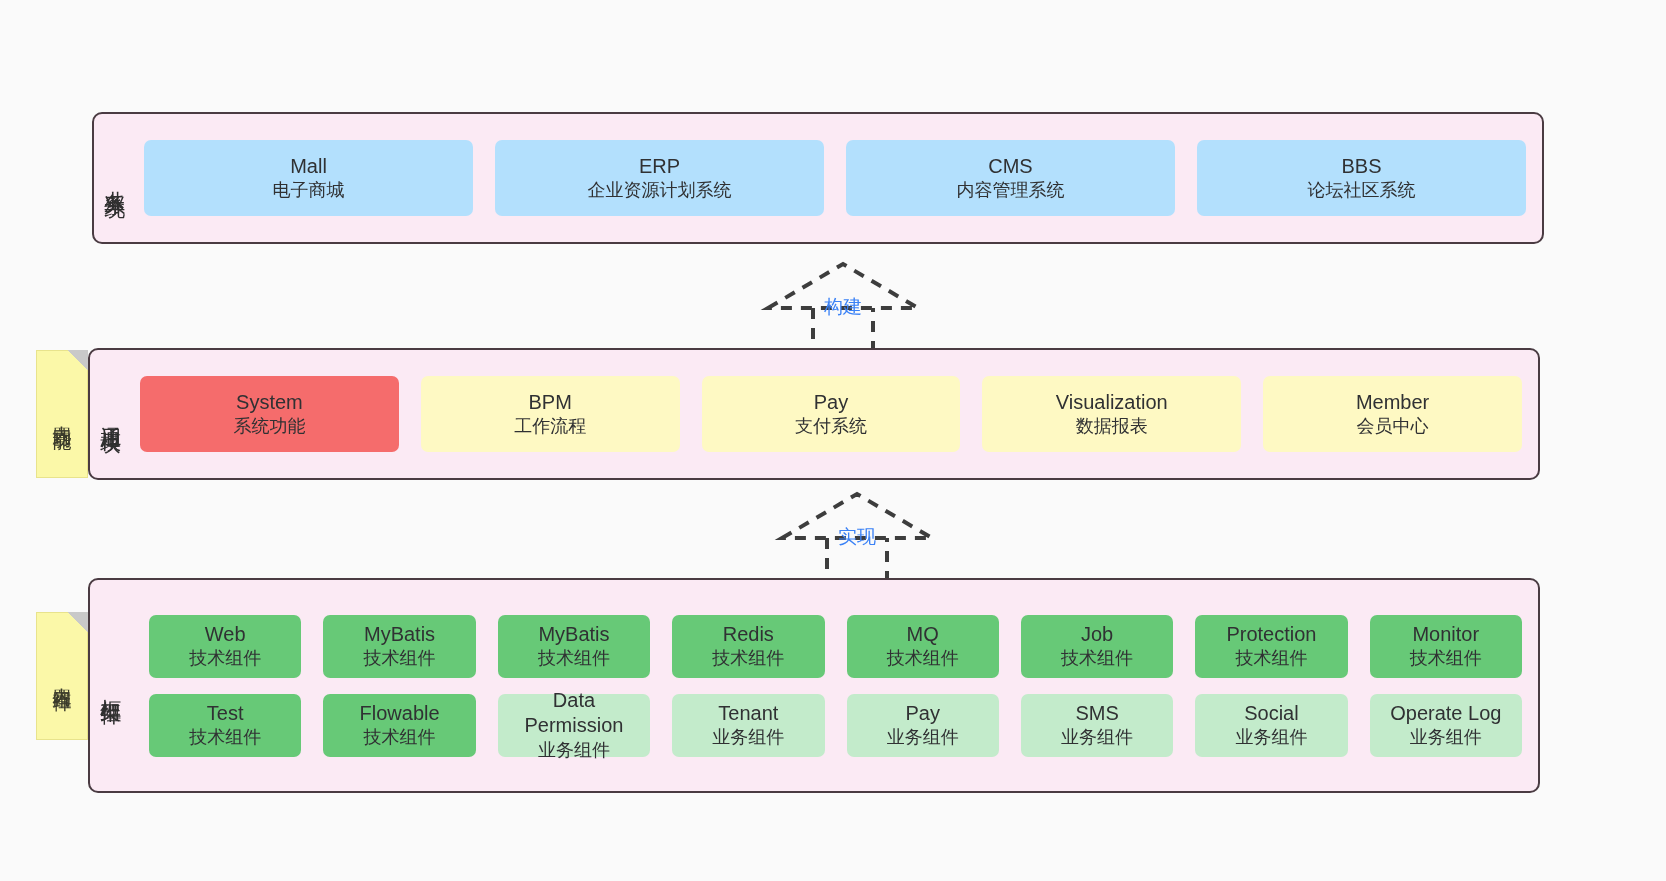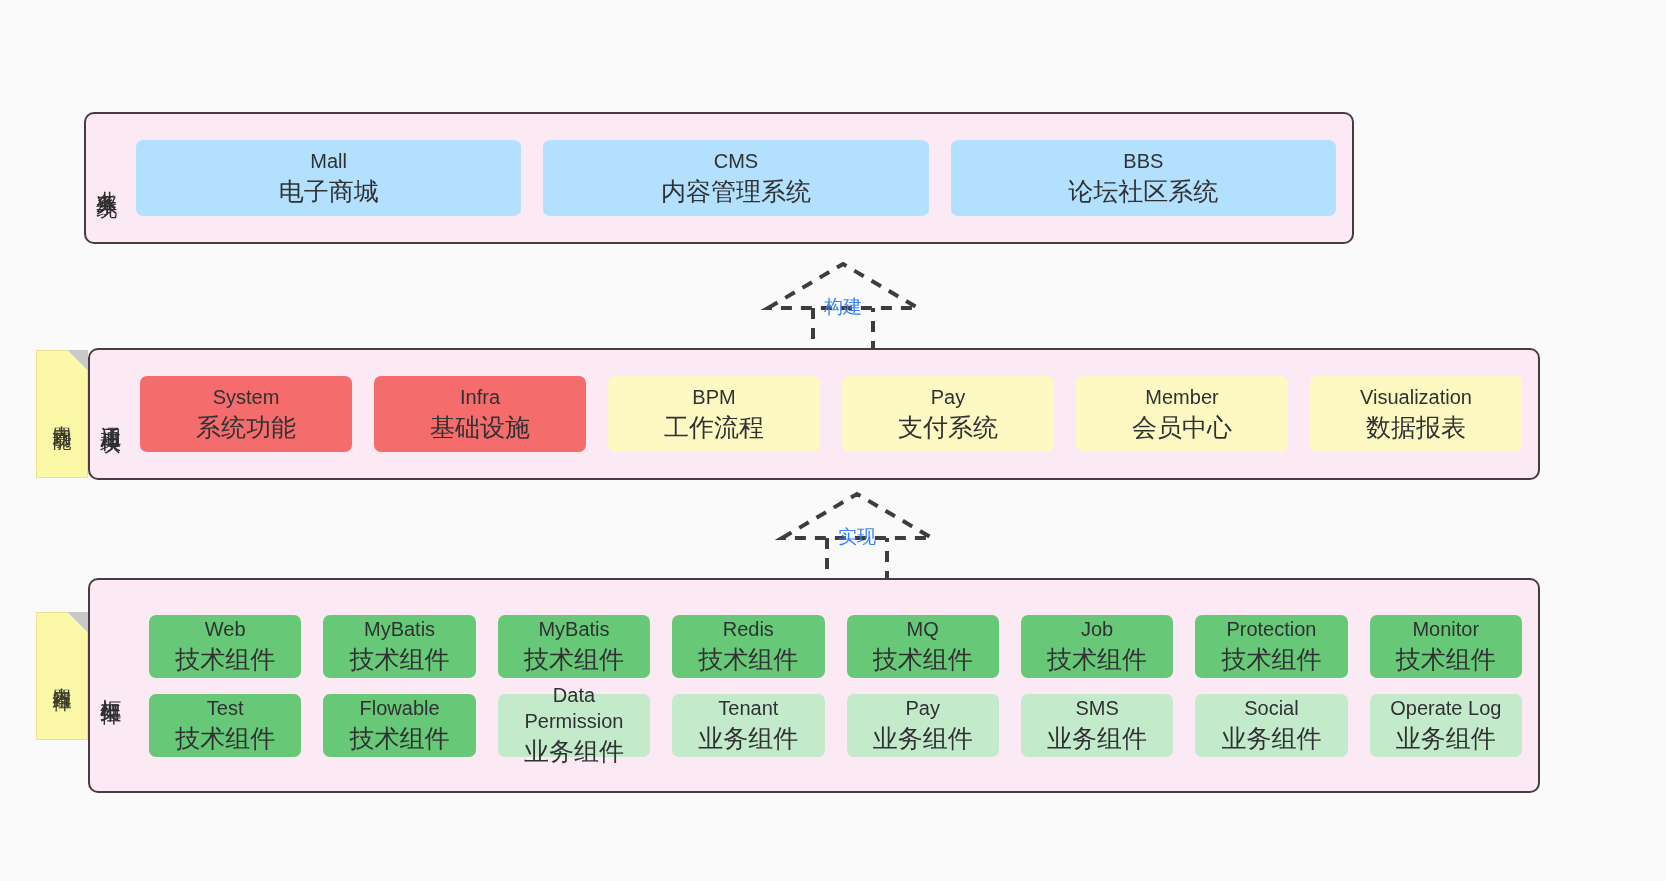--- a/index.html
+++ b/index.html
@@ -62,31 +62,31 @@
     flex-direction: column;
     align-items: center;
     justify-content: center;
     text-align: center;
     color: #303133;
     line-height: 1.28;
     padding: 6px 4px;
     user-select: none;
   }
   .cell .t1 { font-size: 20px; }
-  .cell .t2 { font-size: 25px; }
+  .cell .t2 { font-size: 18px; }
 
   
   .c-blue        { background: #b3e0fd; }
   .c-red-solid   { background: #f56c6c; }
   .c-red-light   { background: #fef9c3; }
   .c-green-solid { background: #67c977; }
   .c-green-light { background: #c3ebcb; }
 
   
-  #layer-business   { left: 84px;  top: 112px; width: 1270px; height: 132px; }
+  #layer-business   { left: 92px;  top: 112px; width: 1452px; height: 132px; }
   #layer-modules    { left: 88px;  top: 348px; width: 1452px; height: 132px; }
   #layer-framework  { left: 88px;  top: 578px; width: 1452px; height: 215px; }
 
   #layer-business  .layer-body { padding-top: 8px; padding-bottom: 8px; }
   #layer-modules   .layer-body { padding-top: 8px; padding-bottom: 8px; }
   #layer-business  .row,
   #layer-modules   .row { height: 76px; }
   #layer-framework .row { height: 63px; padding-left: 9px; }
 
   
@@ -150,20 +150,24 @@
 
   <div class="layer" id="layer-business">
     <div class="layer-title">业务系统</div>
     <div class="layer-body">
       <div class="row">
         <div class="cell c-blue">
           <span class="t1">Mall</span>
           <span class="t2">电子商城</span>
         </div>
         <div class="cell c-blue">
+          <span class="t1">ERP</span>
+          <span class="t2">企业资源计划系统</span>
+        </div>
+        <div class="cell c-blue">
           <span class="t1">CMS</span>
           <span class="t2">内容管理系统</span>
         </div>
         <div class="cell c-blue">
           <span class="t1">BBS</span>
           <span class="t2">论坛社区系统</span>
         </div>
       </div>
     </div>
   </div>
@@ -177,39 +181,35 @@
   </div>
 
   <div class="layer" id="layer-modules">
     <div class="layer-title">通用模块</div>
     <div class="layer-body">
       <div class="row">
         <div class="cell c-red-solid">
           <span class="t1">System</span>
           <span class="t2">系统功能</span>
         </div>
-        <div class="cell c-red-solid">
-          <span class="t1">Infra</span>
-          <span class="t2">基础设施</span>
-        </div>
         <div class="cell c-red-light">
           <span class="t1">BPM</span>
           <span class="t2">工作流程</span>
         </div>
         <div class="cell c-red-light">
           <span class="t1">Pay</span>
           <span class="t2">支付系统</span>
         </div>
         <div class="cell c-red-light">
+          <span class="t1">Visualization</span>
+          <span class="t2">数据报表</span>
+        </div>
+        <div class="cell c-red-light">
           <span class="t1">Member</span>
           <span class="t2">会员中心</span>
-        </div>
-        <div class="cell c-red-light">
-          <span class="t1">Visualization</span>
-          <span class="t2">数据报表</span>
         </div>
       </div>
     </div>
   </div>
 
   <div class="arrow" id="arrow-implement">
     <svg viewBox="0 0 170 95" preserveAspectRatio="none" aria-hidden="true">
       <path d="M 10 50 L 85 6 L 160 50 Z" fill="none" stroke="#3d3d3d" stroke-width="4" stroke-dasharray="11 9"></path>
       <path d="M 55 50 L 55 92 L 115 92 L 115 50" fill="none" stroke="#3d3d3d" stroke-width="4" stroke-dasharray="11 9"></path>
     </svg>

